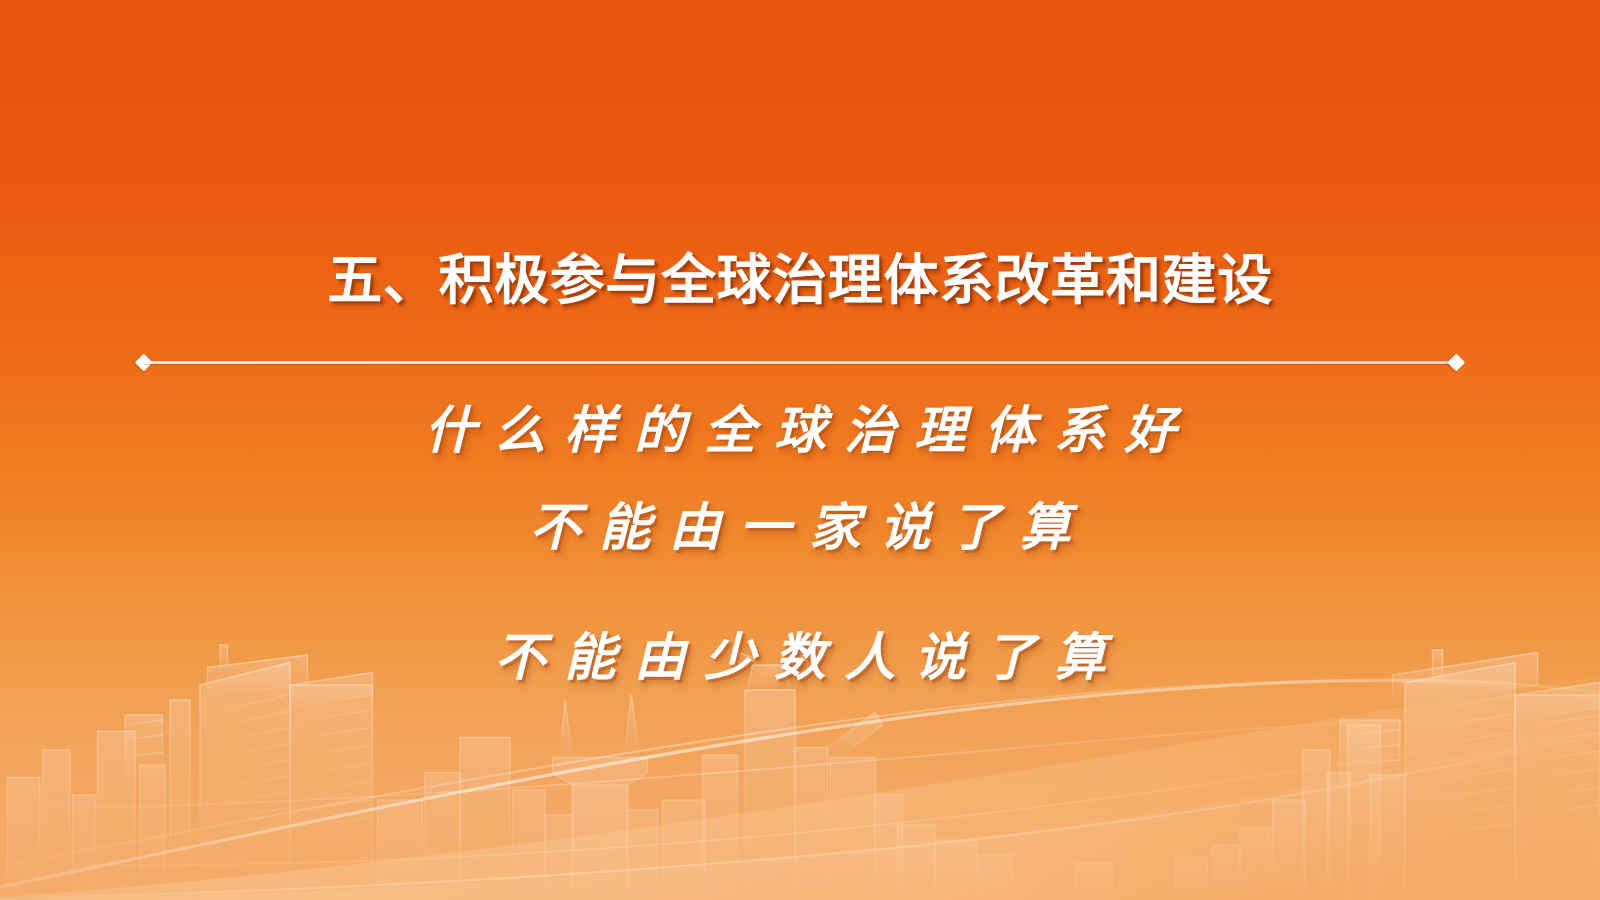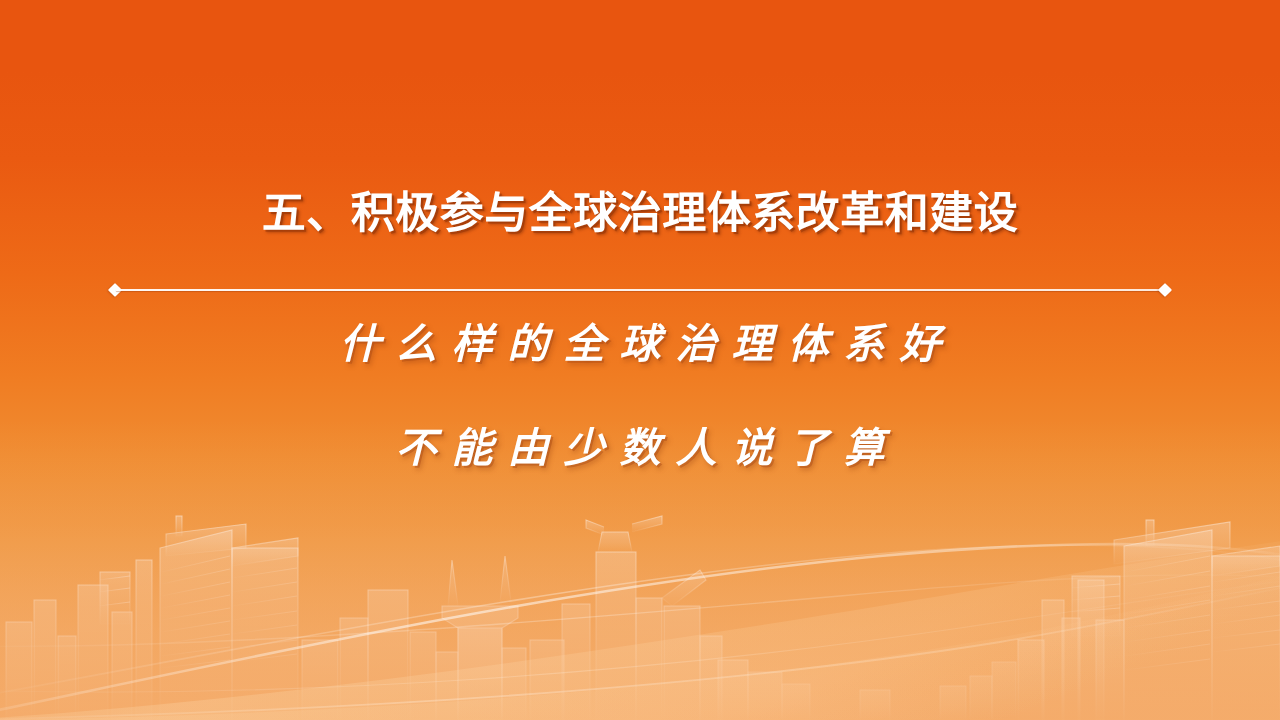--- a/index.html
+++ b/index.html
@@ -50,21 +50,21 @@
        rgba(244,168,102,0.55) 62%,
        rgba(245,172,108,0.72) 100%);
     pointer-events: none;
   }
 
   
   .title-wrap {
     position: absolute;
     left: 0;
     right: 0;
-    top: 188px;
+    top: 200px;
     text-align: center;
   }
   .slide-title {
     display: inline-block;
     margin: 0;
     font-size: 44px;
     line-height: 1.15;
     font-weight: 700;
     letter-spacing: 0.5px;
     color: #ffffff;
@@ -337,16 +337,17 @@
   </div>
 
   <div class="divider">
     <span class="cap left"></span>
     <span class="rule"></span>
     <span class="cap right"></span>
   </div>
 
   <div class="body-wrap">
     <p class="body-line">什么样的全球治理体系好</p>
+    <p class="body-line">不能由一家说了算</p>
     <p class="body-line">不能由少数人说了算</p>
   </div>
 
 </div>
 
 </body></html>

